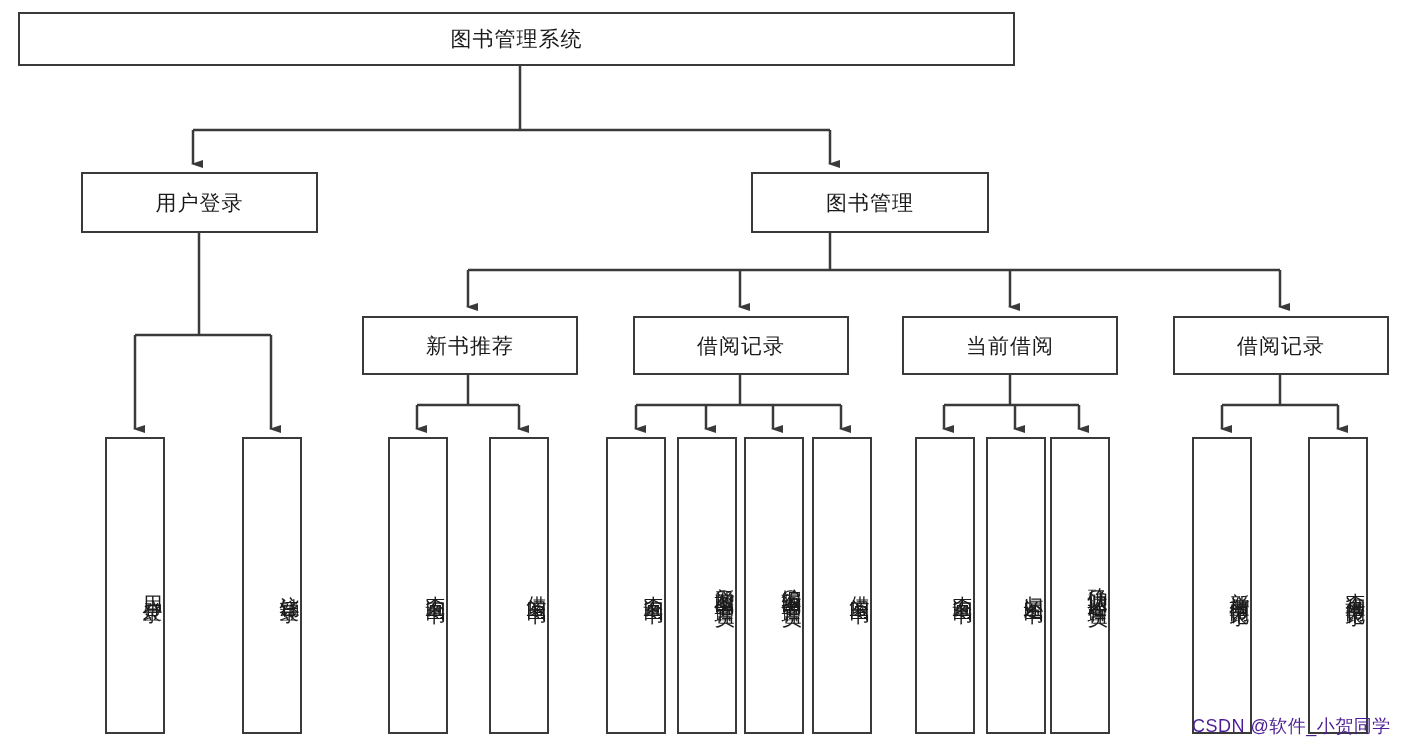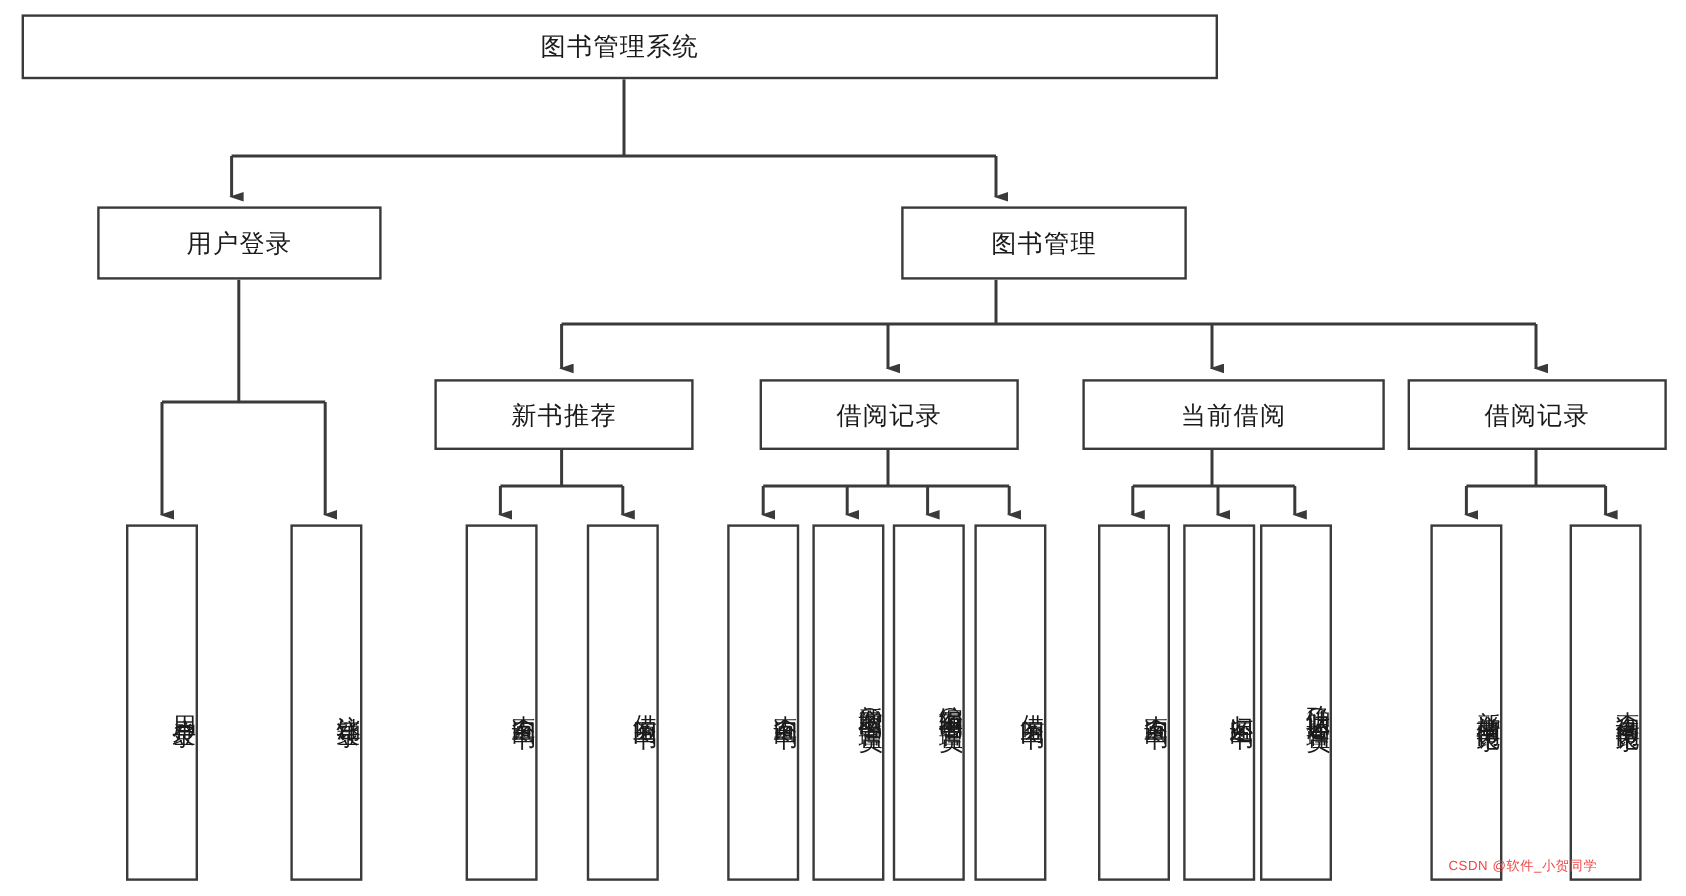--- a/index.html
+++ b/index.html
@@ -49,25 +49,24 @@
     padding-top: 4px;
     padding-bottom: 4px;
     align-items: flex-start;
     justify-content: center;
   }
   .node.vert span {
     display: block;
   }
   .watermark {
     position: absolute;
-    font-size: 11px;
-    color: #ef4444;
+    font-size: 18px;
+    color: #4c1d95;
     white-space: nowrap;
     letter-spacing: 0.5px;
-    padding-left: 15px;
   }
 </style>
 </head>
 <body>
 
 <div id="canvas">
 
   <svg id="edges" viewBox="0 0 1405 747">
     <defs>
       <marker id="arrow" markerWidth="10" markerHeight="12" refX="4" refY="10" orient="auto" markerUnits="userSpaceOnUse">
@@ -128,21 +127,21 @@
   <div class="node horiz" style="left:711px; top:172px; width:238px; height:61px;margin-left:40px;">
     <span>图书管理</span>
   </div>
 
   <div class="node horiz" style="left:362px; top:316px; width:216px; height:59px;align-items:center;">
     <span>新书推荐</span>
   </div>
   <div class="node horiz" style="left:633px; top:316px; width:216px; height:59px;">
     <span>借阅记录</span>
   </div>
-  <div class="node horiz" style="left:902px; top:316px; width:252px; height:59px;">
+  <div class="node horiz" style="left:902px; top:316px; width:216px; height:59px;">
     <span>当前借阅</span>
   </div>
   <div class="node horiz" style="left:1173px; top:316px; width:216px; height:59px;">
     <span>借阅记录</span>
   </div>
 
   <div class="node vert" style="left:105px; top:437px; width:60px; height:297px;">
     <span>用户登录</span>
   </div>
   <div class="node vert" style="left:242px; top:437px; width:60px; height:297px;">

